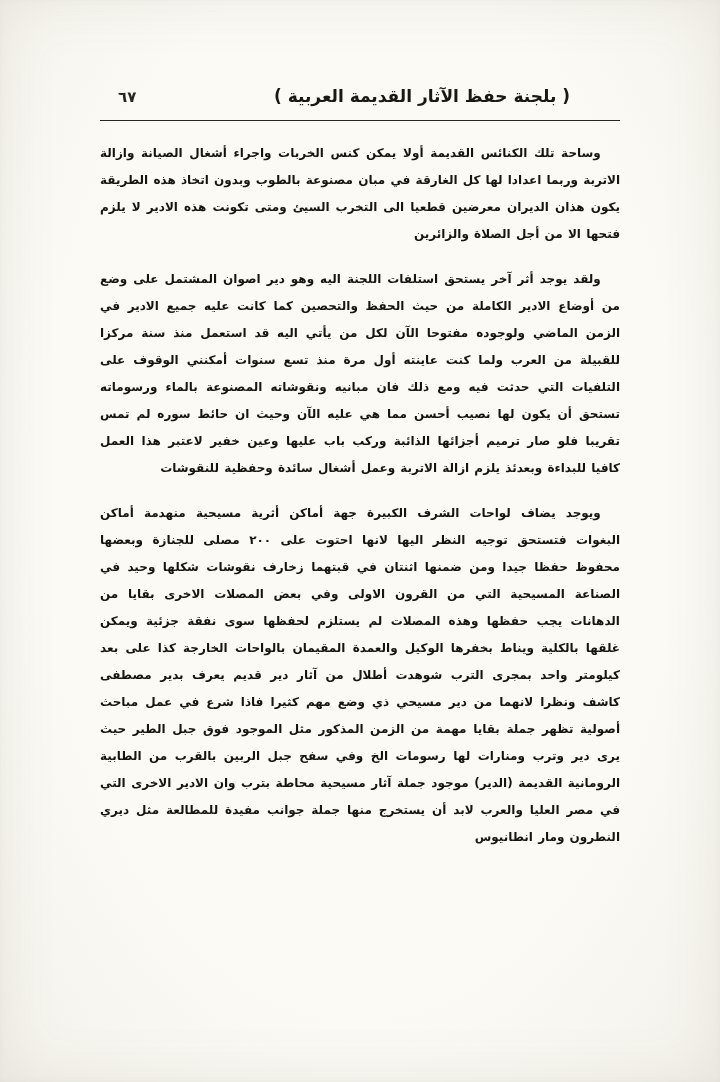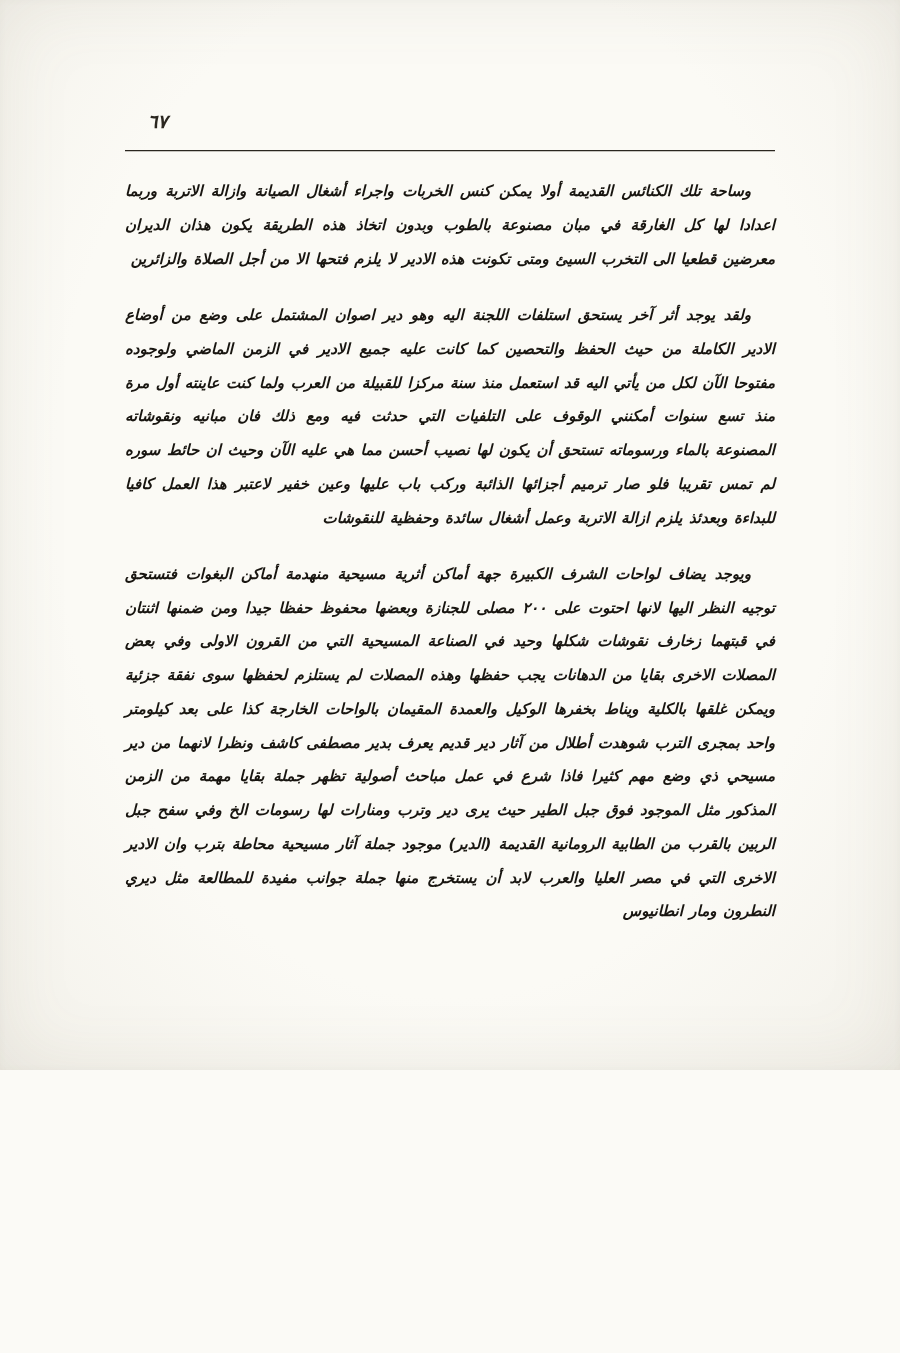--- a/index.html
+++ b/index.html
@@ -9,25 +9,24 @@
   body {
     width: 720px;
     height: 1082px;
     background: #fbfaf6;
     overflow: hidden;
     font-family: "DejaVu Sans", sans-serif;
   }
   .scan {
     position: relative;
     width: 720px;
-    height: 856px;
+    height: 1082px;
     background:
       radial-gradient(ellipse at 50% 45%, #fbfaf5 62%, #f3f1ea 100%);
     color: #1b1813;
-    font-style: italic;
   }
   
   .page-header {
     position: absolute;
     top: 86px;
     left: 0;
     width: 720px;
     height: 26px;
   }
   .page-number {
@@ -89,20 +88,21 @@
       inset 0 0 6px rgba(120,110,90,0.05);
   }
 </style>
 </head>
 <body>
 
 <div class="scan">
 
   <div class="page-header">
     <span class="page-number">٦٧</span>
+    <span class="header-title">( بلجنة حفظ الآثار القديمة العربية )</span>
   </div>
 
   <div class="header-rule"></div>
 
   <div class="doc-body">
     <p>وساحة تلك الكنائس القديمة أولا يمكن كنس الخربات واجراء أشغال الصيانة وازالة الاتربة وربما اعدادا لها كل الغارقة في مبان مصنوعة بالطوب وبدون اتخاذ هذه الطريقة يكون هذان الديران معرضين قطعيا الى التخرب السيئ ومتى تكونت هذه الادير لا يلزم فتحها الا من أجل الصلاة والزائرين</p>
     <p>ولقد يوجد أثر آخر يستحق استلفات اللجنة اليه وهو دير اصوان المشتمل على وضع من أوضاع الادير الكاملة من حيث الحفظ والتحصين كما كانت عليه جميع الادير في الزمن الماضي ولوجوده مفتوحا الآن لكل من يأتي اليه قد استعمل منذ سنة مركزا للقبيلة من العرب ولما كنت عاينته أول مرة منذ تسع سنوات أمكنني الوقوف على التلفيات التي حدثت فيه ومع ذلك فان مبانيه ونقوشاته المصنوعة بالماء ورسوماته تستحق أن يكون لها نصيب أحسن مما هي عليه الآن وحيث ان حائط سوره لم تمس تقريبا فلو صار ترميم أجزائها الذائبة وركب باب عليها وعين خفير لاعتبر هذا العمل كافيا للبداءة وبعدئذ يلزم ازالة الاتربة وعمل أشغال سائدة وحفظية للنقوشات</p>
     <p>ويوجد يضاف لواحات الشرف الكبيرة جهة أماكن أثرية مسيحية منهدمة أماكن البغوات فتستحق توجيه النظر اليها لانها احتوت على ٢٠٠ مصلى للجنازة وبعضها محفوظ حفظا جيدا ومن ضمنها اثنتان في قبتهما زخارف نقوشات شكلها وحيد في الصناعة المسيحية التي من القرون الاولى وفي بعض المصلات الاخرى بقايا من الدهانات يجب حفظها وهذه المصلات لم يستلزم لحفظها سوى نفقة جزئية ويمكن غلقها بالكلية ويناط بخفرها الوكيل والعمدة المقيمان بالواحات الخارجة كذا على بعد كيلومتر واحد بمجرى الترب شوهدت أطلال من آثار دير قديم يعرف بدير مصطفى كاشف ونظرا لانهما من دير مسيحي ذي وضع مهم كثيرا فاذا شرع في عمل مباحث أصولية تظهر جملة بقايا مهمة من الزمن المذكور مثل الموجود فوق جبل الطير حيث يرى دير وترب ومنارات لها رسومات الخ وفي سفح جبل الربين بالقرب من الطابية الرومانية القديمة (الدير) موجود جملة آثار مسيحية محاطة بترب وان الادير الاخرى التي في مصر العليا والعرب لابد أن يستخرج منها جملة جوانب مفيدة للمطالعة مثل ديري النطرون ومار انطانيوس</p>
   </div>
 

